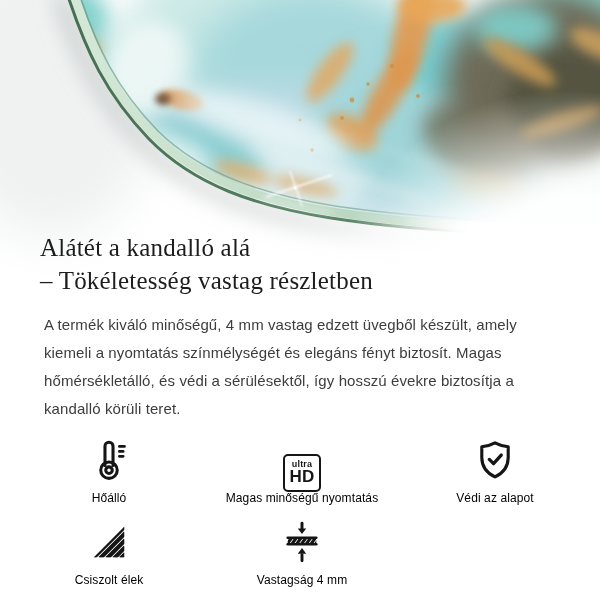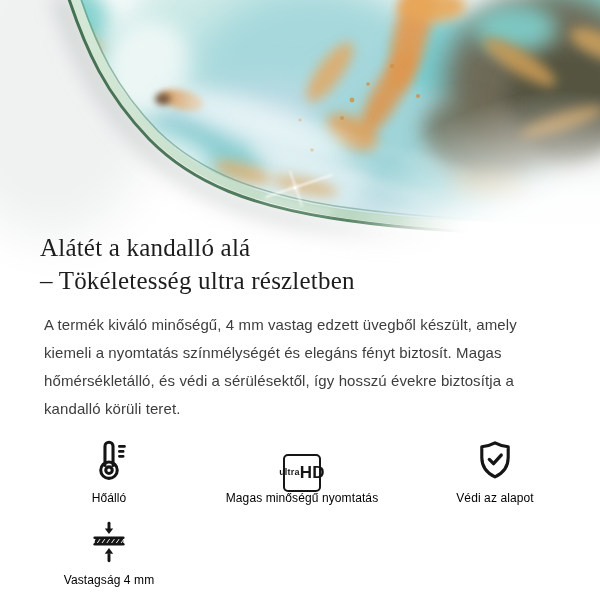--- a/index.html
+++ b/index.html
@@ -24,21 +24,21 @@
   .grid{
     display:grid;grid-template-columns:190px 196px 190px;
     margin:14px 0 0 14px;row-gap:14px;
   }
   .cell{display:flex;flex-direction:column;align-items:center}
   .icon-box{height:46px;display:flex;align-items:center;justify-content:center}
   .label{margin-top:8px;font-size:12px;color:#000000;letter-spacing:.1px}
   .icon-stroke{stroke:#151515;fill:none;stroke-linecap:round;stroke-linejoin:round}
   .uhd{
     width:38px;height:38px;box-sizing:border-box;border:2.4px solid #151515;border-radius:5px;
-    display:flex;flex-direction:row;align-items:center;justify-content:center;color:#151515;margin-top:25px;
+    display:flex;flex-direction:column;align-items:center;justify-content:center;color:#151515;margin-top:25px;
   }
   .uhd .u1{font-size:9px;font-weight:700;line-height:9px;letter-spacing:.2px}
   .uhd .u2{font-size:17px;font-weight:700;line-height:16px;letter-spacing:.3px}
 </style>
 </head>
 <body>
 
 <svg class="hero" width="600" height="300" viewBox="0 0 600 300" aria-hidden="true">
   <defs>
     <clipPath id="disc">
@@ -159,21 +159,21 @@
     <line x1="266" y1="197" x2="332" y2="175" stroke="#ffffff" stroke-width="1.6" opacity="0.95" filter="url(#b1)"></line>
     <line x1="290" y1="171" x2="302" y2="206" stroke="#ffffff" stroke-width="1.3" opacity="0.9" filter="url(#b1)"></line>
     <circle cx="295" cy="188" r="3" fill="#ffffff" opacity="0.95" filter="url(#b3)"></circle>
     <circle cx="295" cy="188" r="1.4" fill="#ffffff"></circle>
   </g>
 </svg>
 
 <div class="content">
   <h1 class="title">
     <div>Alátét a kandalló alá</div>
-    <div>– Tökéletesség ultra részletben</div>
+    <div>– Tökéletesség vastag részletben</div>
   </h1>
 
   <p class="desc">A termék kiváló minőségű, 4 mm vastag edzett üvegből készült, amely kiemeli a nyomtatás színmélységét és elegáns fényt biztosít. Magas hőmérsékletálló, és védi a sérülésektől, így hosszú évekre biztosítja a kandalló körüli teret.</p>
 
   <div class="grid">
 
     <div class="cell">
       <div class="icon-box">
         <svg width="46" height="46" viewBox="0 0 24 24">
           <g class="icon-stroke" stroke-width="1.6">
@@ -203,20 +203,39 @@
           <g class="icon-stroke" stroke-width="1.7">
             <path d="M12 2.6 C14.3 3.8 16.7 4.5 19.2 4.8 V10.6 C19.2 15.7 16.2 19.2 12 21.2 C7.8 19.2 4.8 15.7 4.8 10.6 V4.8 C7.3 4.5 9.7 3.8 12 2.6 Z"></path>
             <path d="M8.9 11.7 L11.2 14 L15.4 9.3" stroke-width="1.8"></path>
           </g>
         </svg>
       </div>
       <div class="label">Védi az alapot</div>
     </div>
 
 
+    <div class="cell">
+      <div class="icon-box">
+        <svg width="42" height="42" viewBox="0 0 24 24">
+          <defs>
+            <clipPath id="triClip">
+                <path d="M3.2 20.8 L20.8 3.2 L20.8 20.8 Z"></path>
+              </clipPath>
+          </defs>
+          <g clip-path="url(#triClip)" stroke="#151515" fill="none">
+            <line x1="2.2" y1="21.8" x2="21.8" y2="2.2" stroke-width="2.6"></line>
+            <line x1="6.8" y1="21.4" x2="21.4" y2="6.8" stroke-width="2.4"></line>
+            <line x1="10.8" y1="21.4" x2="21.4" y2="10.8" stroke-width="2.4"></line>
+            <line x1="14.8" y1="21.4" x2="21.4" y2="14.8" stroke-width="2.4"></line>
+            <line x1="18.6" y1="21.4" x2="21.4" y2="18.6" stroke-width="2.2"></line>
+          </g>
+        </svg>
+      </div>
+      <div class="label">Csiszolt élek</div>
+    </div>
 
     <div class="cell">
       <div class="icon-box">
         <svg width="44" height="44" viewBox="0 0 24 24">
           <defs>
             <clipPath id="barClip">
                 <rect x="4.2" y="9.6" width="15.6" height="3.7"></rect>
               </clipPath>
           </defs>
           <g stroke="#151515" fill="none" stroke-linecap="round">

